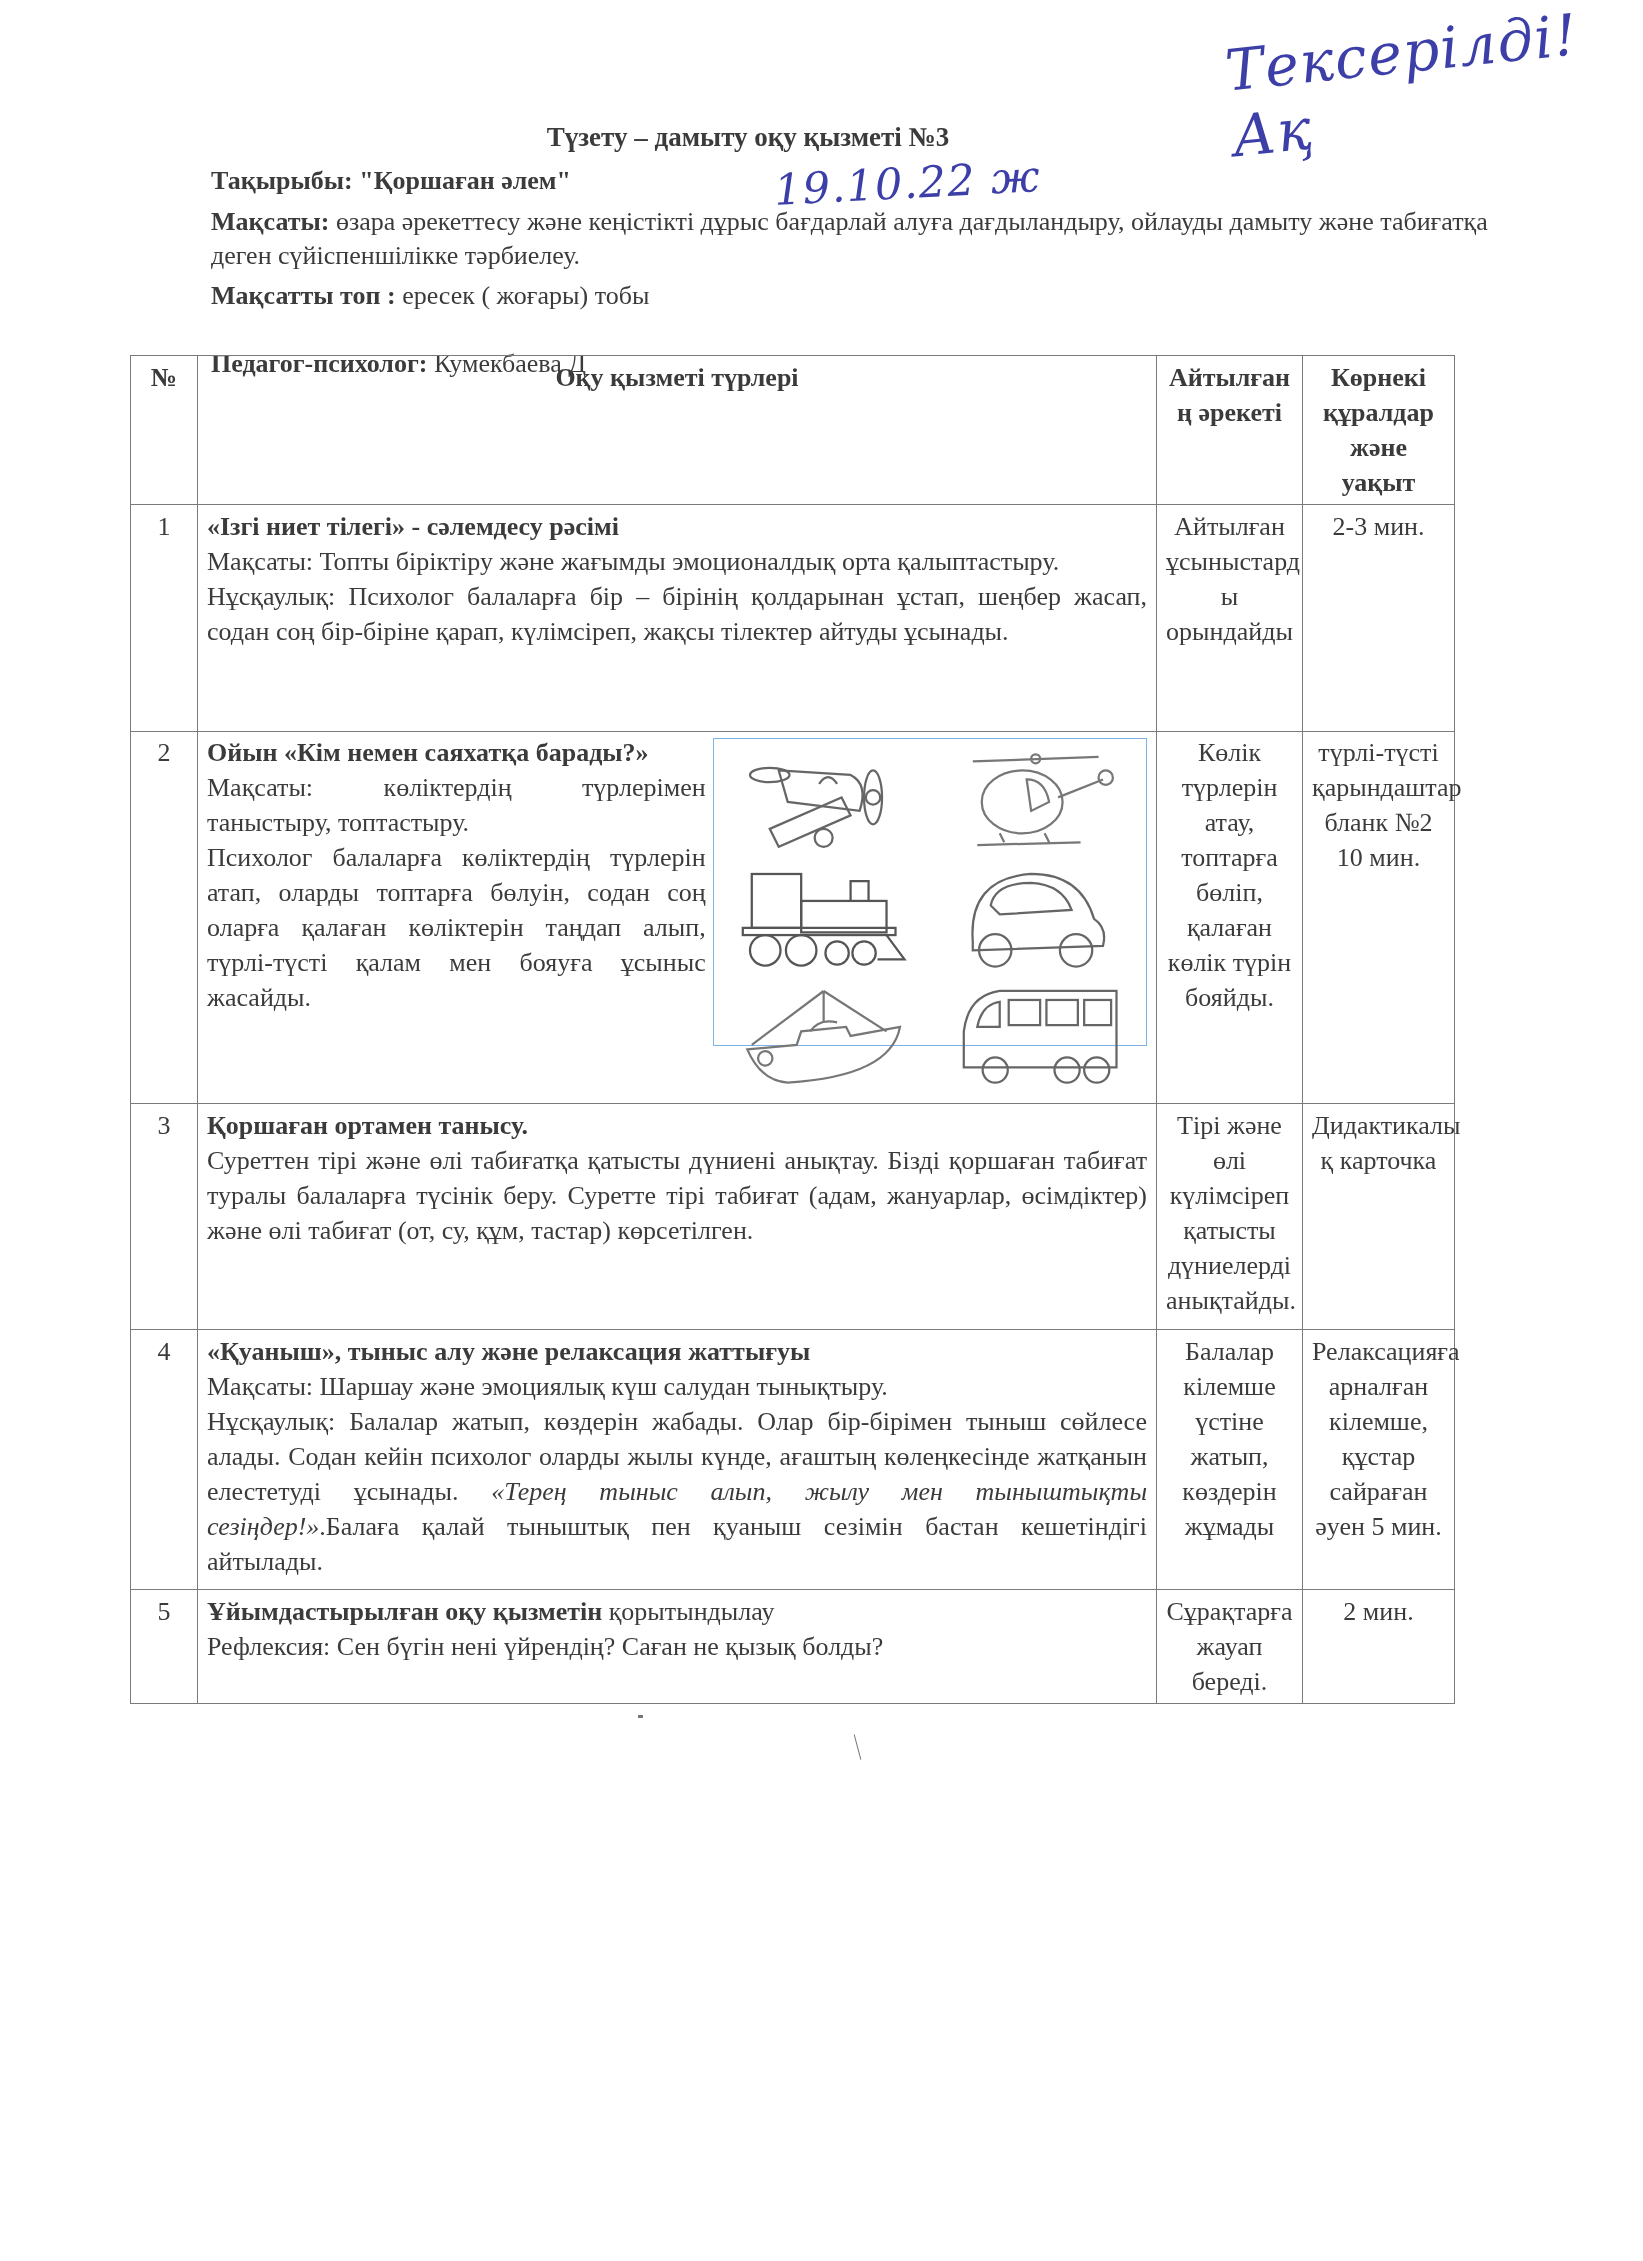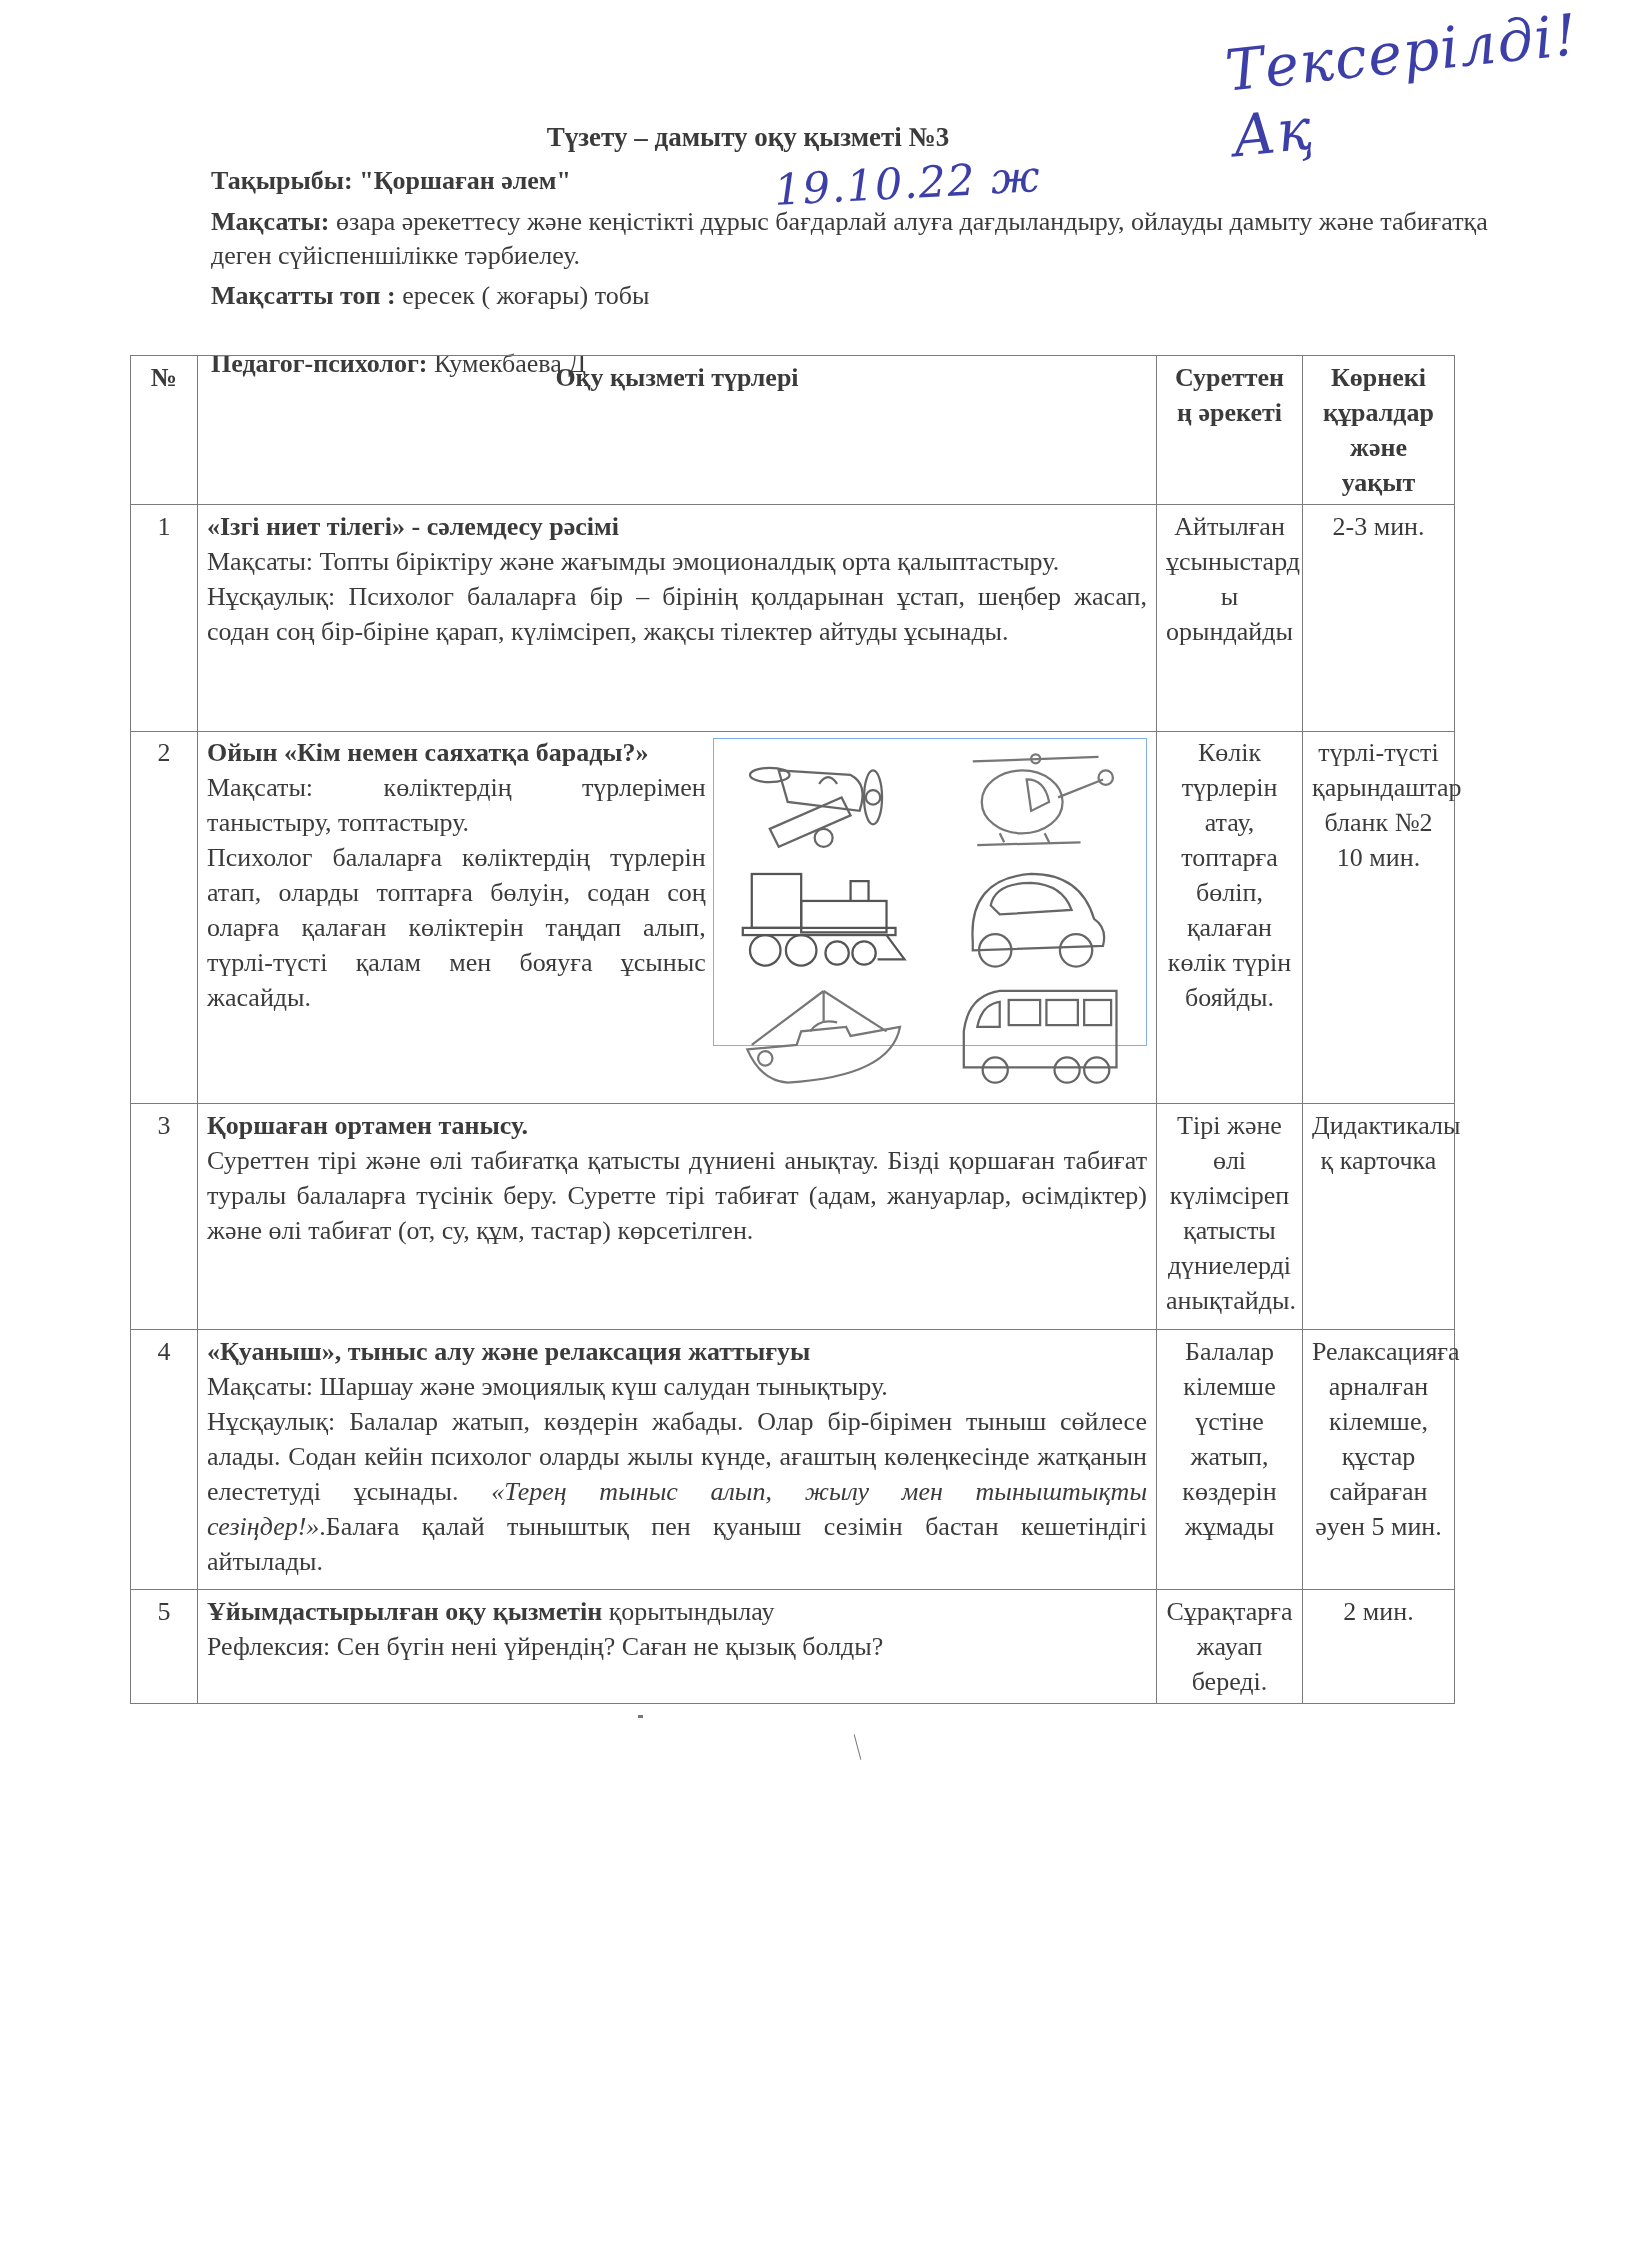--- a/index.html
+++ b/index.html
@@ -84,21 +84,21 @@
   <colgroup>
       <col class="c-num">
       <col class="c-act">
       <col class="c-kid">
       <col class="c-aid">
     </colgroup>
   <tbody>
       <tr class="head-row">
     <th class="center">№</th>
     <th class="center">Оқу қызметі  түрлері</th>
-    <th class="center">Суреттен ң әрекеті</th>
+    <th class="center">Айтылған ң әрекеті</th>
     <th class="center">Көрнекі құралдар және уақыт</th>
   </tr>
 
   <tr class="row1">
     <td class="center">1</td>
     <td>
       <div class="bold">«Ізгі ниет тілегі» - сәлемдесу рәсімі</div>
       <div>Мақсаты: Топты біріктіру және жағымды эмоционалдық орта қалыптастыру.</div>
       <div class="justify">Нұсқаулық: Психолог балаларға бір – бірінің қолдарынан ұстап, шеңбер жасап, содан соң бір-біріне қарап, күлімсіреп, жақсы тілектер айтуды ұсынады.</div>
     </td>

